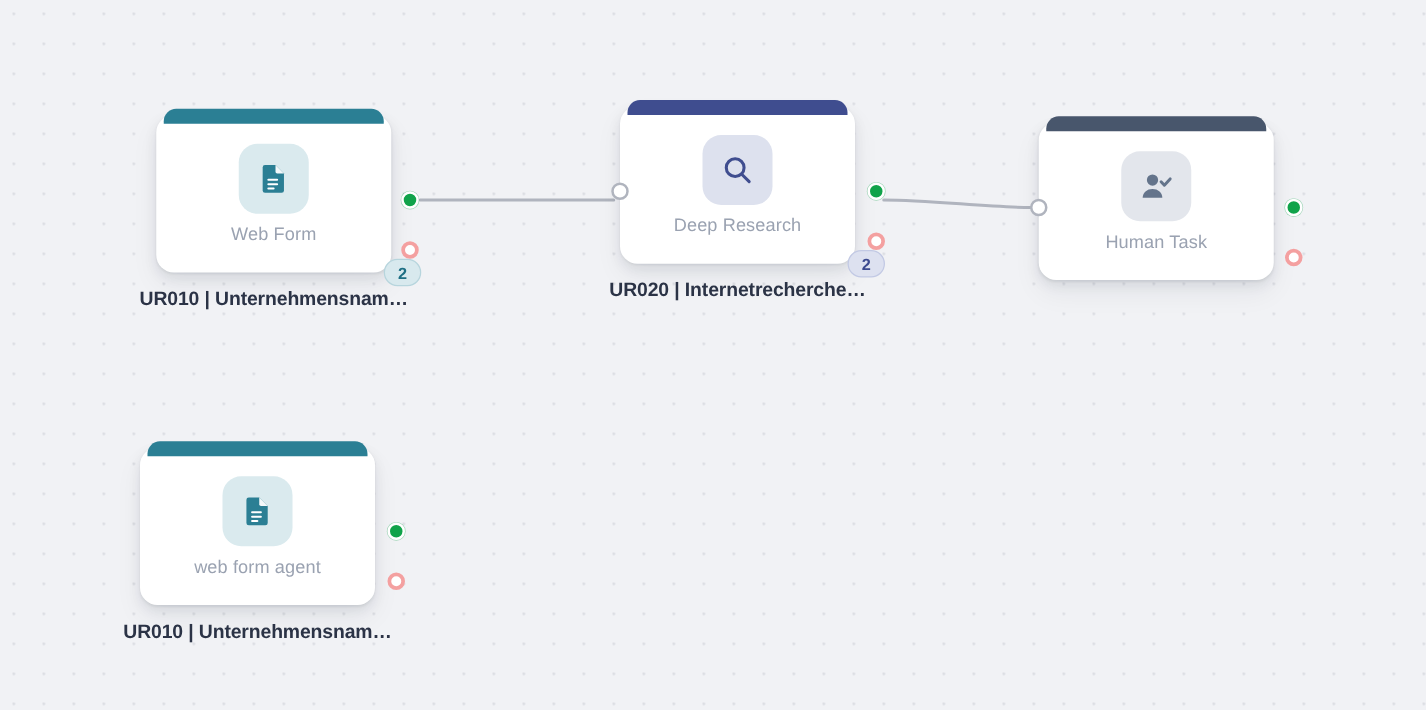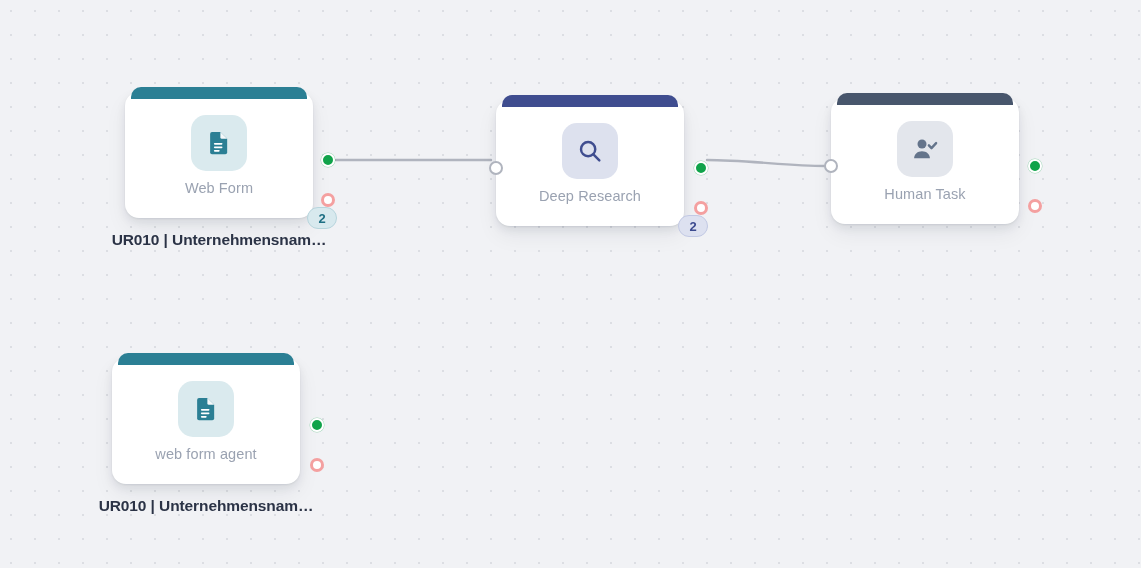--- a/index.html
+++ b/index.html
@@ -175,35 +175,36 @@
         </svg>
       </div>
       <div class="node-type">Web Form</div>
       <div class="badge badge-teal" style="right:-24px; bottom:-11px;">2</div>
     </div>
     <div class="handle handle-success" style="left:196px; top:61px;"></div>
     <div class="handle handle-error" style="left:196px; top:101px;"></div>
     <div class="node-title" style="top:136px;">UR010 | Unternehmensnam…</div>
   </div>
 
-  <div class="node" style="left:496px; top:100px;">
+  <div class="node" style="left:496px; top:85px;">
     <div class="node-card">
       <div class="accent-bar" style="background:#3f4d8f;"></div>
       <div class="node-icon-wrap" style="background:#dde1ee;">
         <svg width="28" height="28" viewBox="0 0 24 24">
           <circle cx="10.4" cy="10.4" r="6.1" fill="none" stroke="#3f4d8f" stroke-width="2.1"></circle>
           <line x1="14.9" y1="14.9" x2="20" y2="20" stroke="#3f4d8f" stroke-width="2.1" stroke-linecap="round"></line>
         </svg>
       </div>
       <div class="node-type">Deep Research</div>
       <div class="badge badge-indigo" style="right:-24px; bottom:-11px;">2</div>
     </div>
     <div class="handle handle-target" style="left:-7px; top:61px;"></div>
     <div class="handle handle-success" style="left:198px; top:61px;"></div>
     <div class="handle handle-error" style="left:198px; top:101px;"></div>
+    <div class="node-title" style="top:136px;">UR020 | Internetrecherche…</div>
   </div>
 
   <div class="node" style="left:831px; top:98px;">
     <div class="node-card">
       <div class="accent-bar" style="background:#48566c;"></div>
       <div class="node-icon-wrap" style="background:#e3e6ec;">
         <svg width="30" height="30" viewBox="0 0 24 24">
           <circle cx="9.6" cy="8" r="3.6" fill="#64748b"></circle>
           <path d="M3.3 19.4c0-3.5 2.8-5.7 6.3-5.7s6.3 2.2 6.3 5.7z" fill="#64748b"></path>
           <path d="M15.1 9.1l2.1 2.2 3.7-4" fill="none" stroke="#64748b" stroke-width="1.9" stroke-linecap="round" stroke-linejoin="round"></path>

